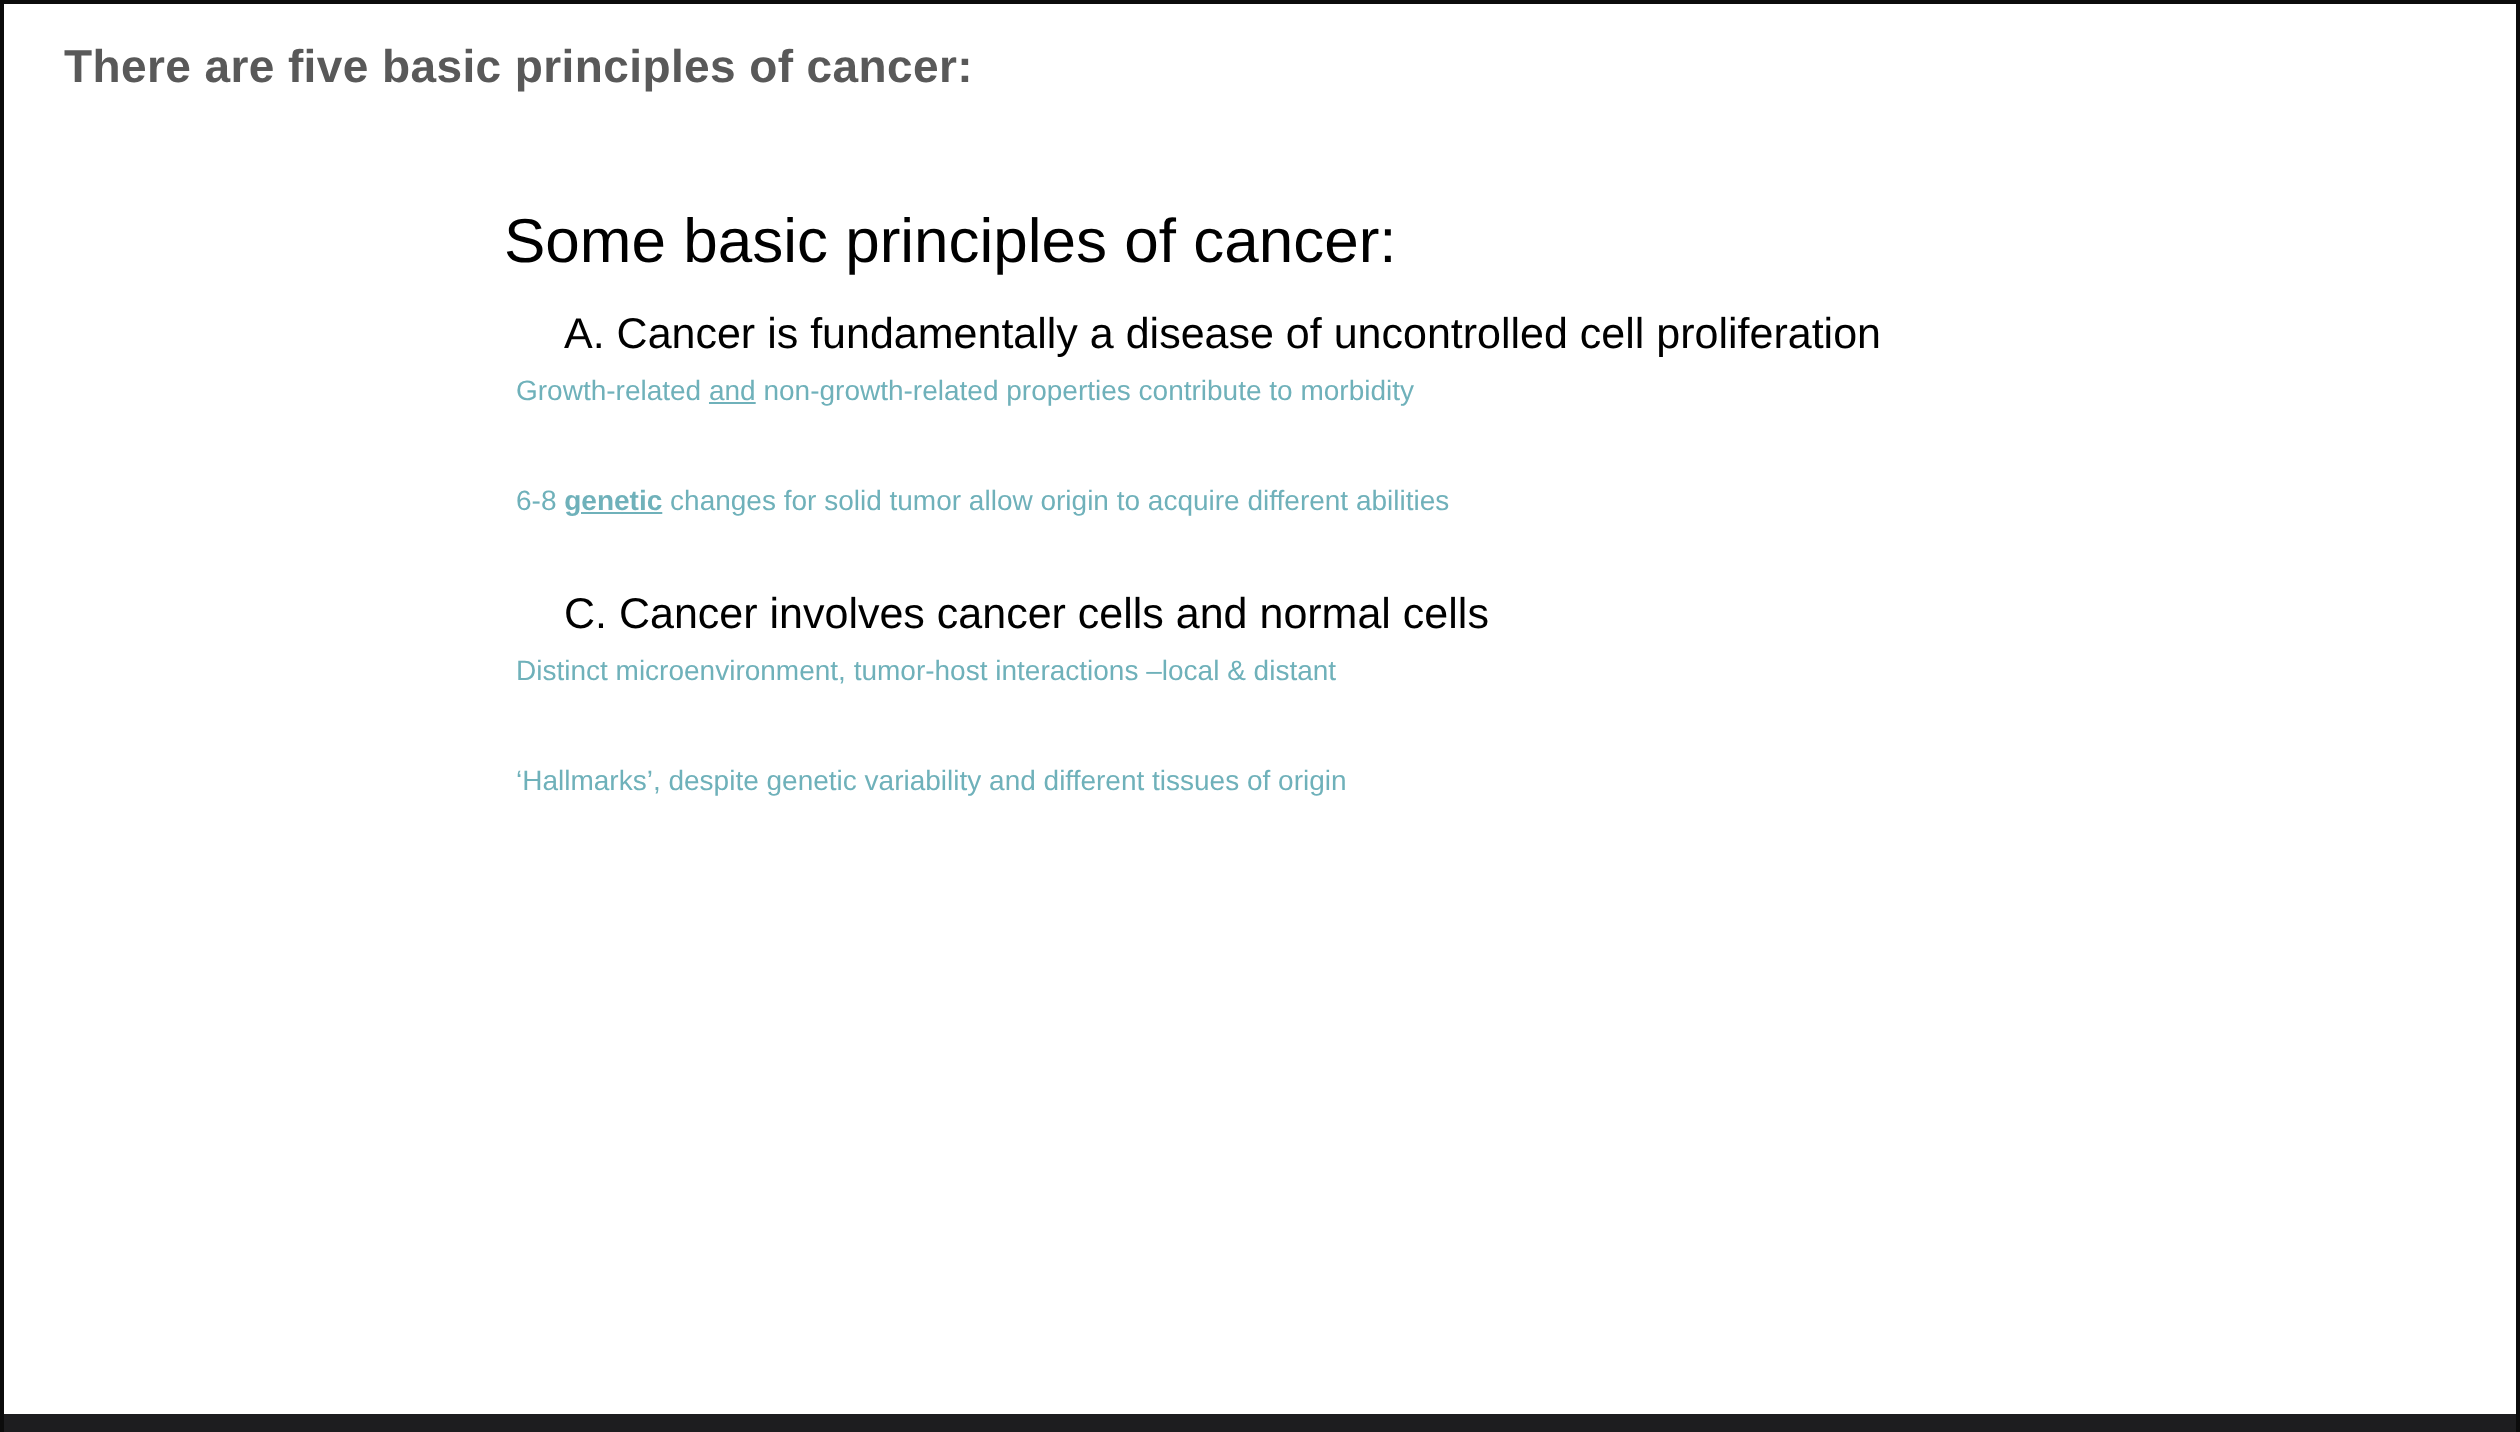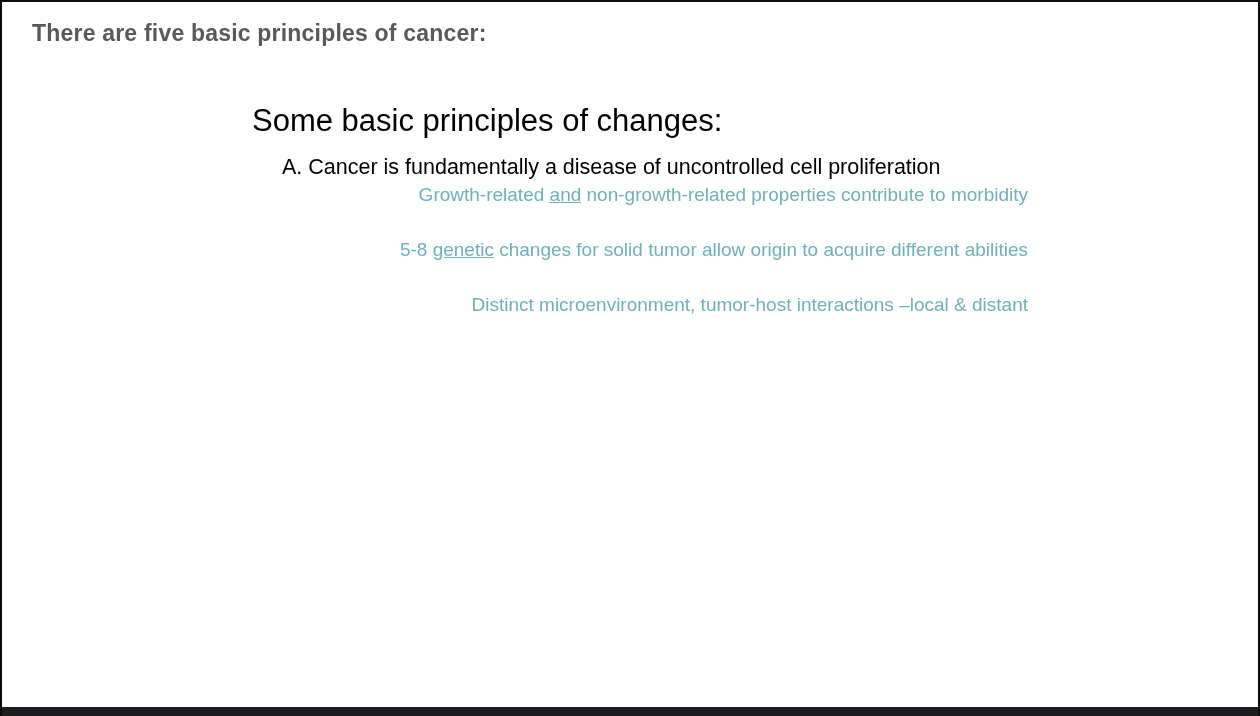--- a/index.html
+++ b/index.html
@@ -51,63 +51,64 @@
   }
   .main-line {
     font-size: 21.5px;
     line-height: 28px;
     color: var(--body-text, #000000);
     margin-left: 32px;
   }
   .sub-line {
     margin-top: 2px;
     margin-left: 8px;
-    font-size: 19px;
+    font-size: 14px;
     line-height: 24px;
     color: var(--accent-teal, #6fb1ba);
-    text-align: right;
   }
   .u { text-decoration: underline; }
-  .bu { text-decoration: underline; font-weight: normal; }
+  .bu { text-decoration: underline; font-weight: bold; }
   .bottom-bar {
     position: absolute;
     left: 0;
     right: 0;
     bottom: 0;
     height: 9px;
     background: var(--bottom-bar, #1d1d1f);
   }
 </style>
 </head>
 <body>
 
 <div class="page">
 
   <div class="header">There are five basic principles of cancer:</div>
 
   <div class="slide">
 
-    <h1 class="slide-title">Some basic principles of changes:</h1>
+    <h1 class="slide-title">Some basic principles of cancer:</h1>
 
     <div class="principle">
       <div class="main-line">A. Cancer is fundamentally a disease of uncontrolled cell proliferation</div>
       <div class="sub-line"><span>Growth-related </span><span class="u">and</span><span> non-growth-related properties contribute to morbidity</span></div>
     </div>
 
     <div class="principle">
-      <div class="sub-line"><span>5-8 </span><span class="bu">genetic</span><span> changes for solid tumor allow origin to acquire different abilities</span></div>
+      <div class="sub-line"><span>6-8 </span><span class="bu">genetic</span><span> changes for solid tumor allow origin to acquire different abilities</span></div>
     </div>
 
     <div class="principle">
+      <div class="main-line">C. Cancer involves cancer cells and normal cells</div>
       <div class="sub-line"><span>Distinct microenvironment, tumor-host interactions –local &amp; distant</span></div>
     </div>
 
     <div class="principle">
     </div>
 
     <div class="principle">
+      <div class="sub-line"><span>‘Hallmarks’, despite genetic variability and different tissues of origin</span></div>
     </div>
 
   </div>
 
   <div class="bottom-bar"></div>
 
 </div>
 
 </body></html>

